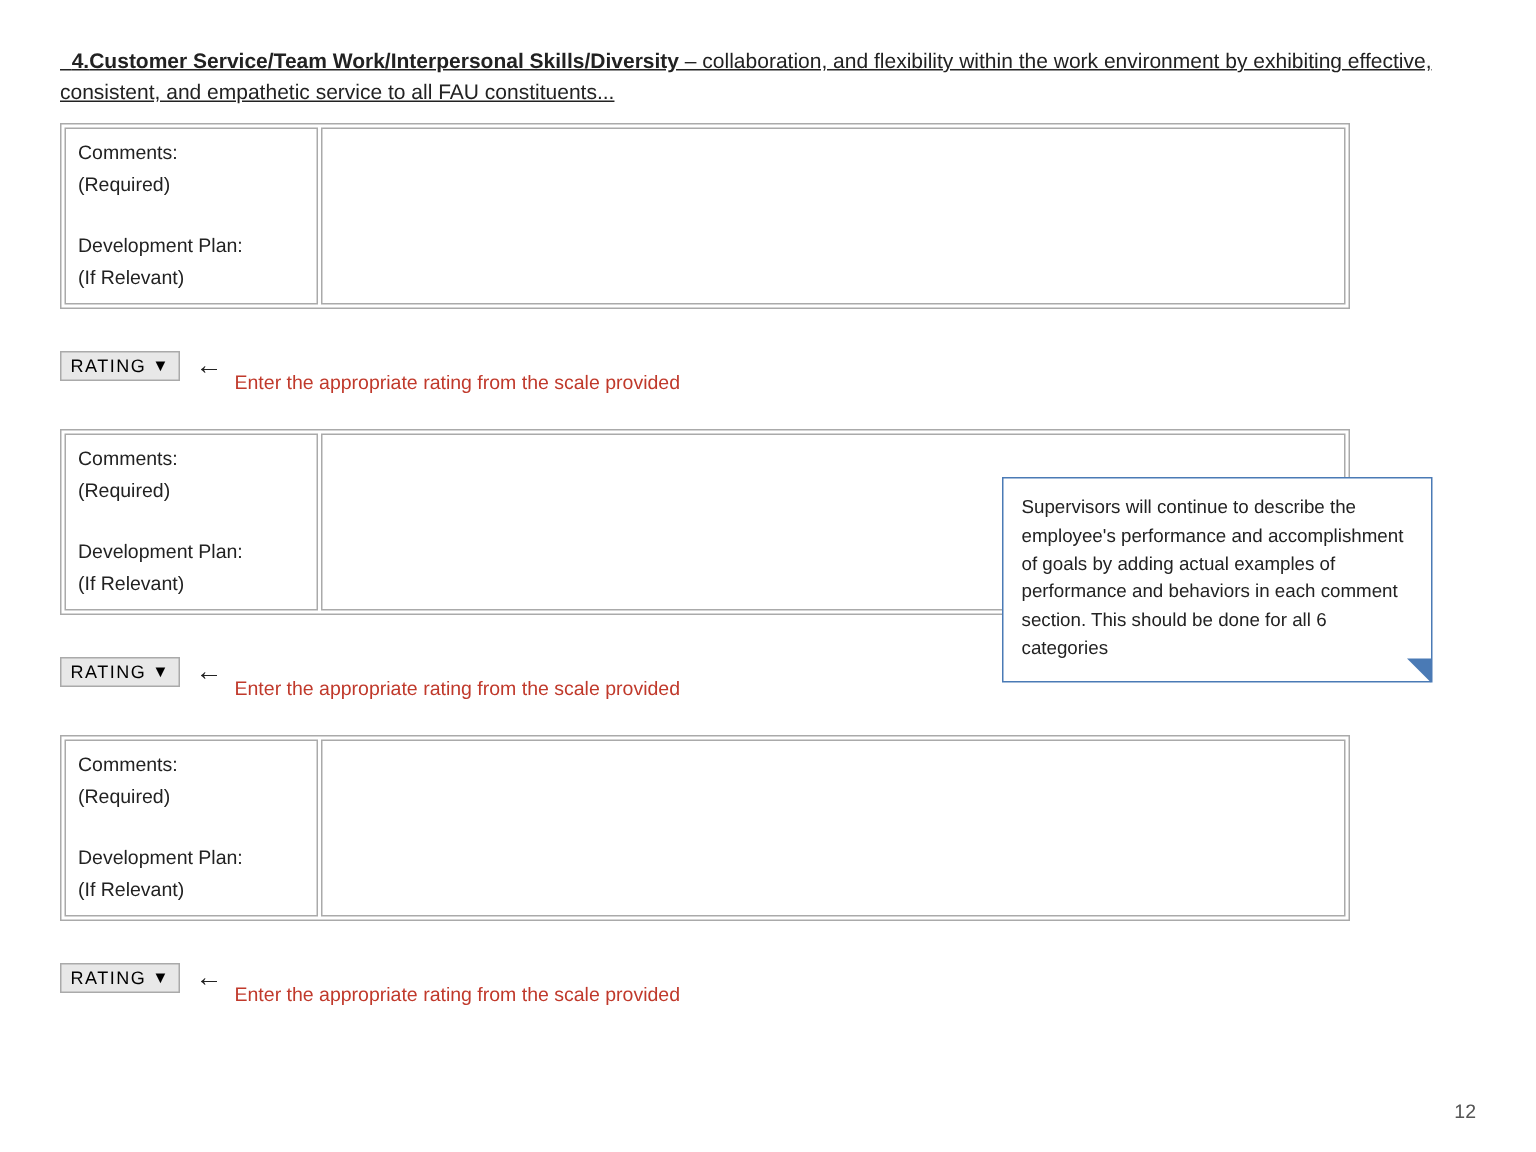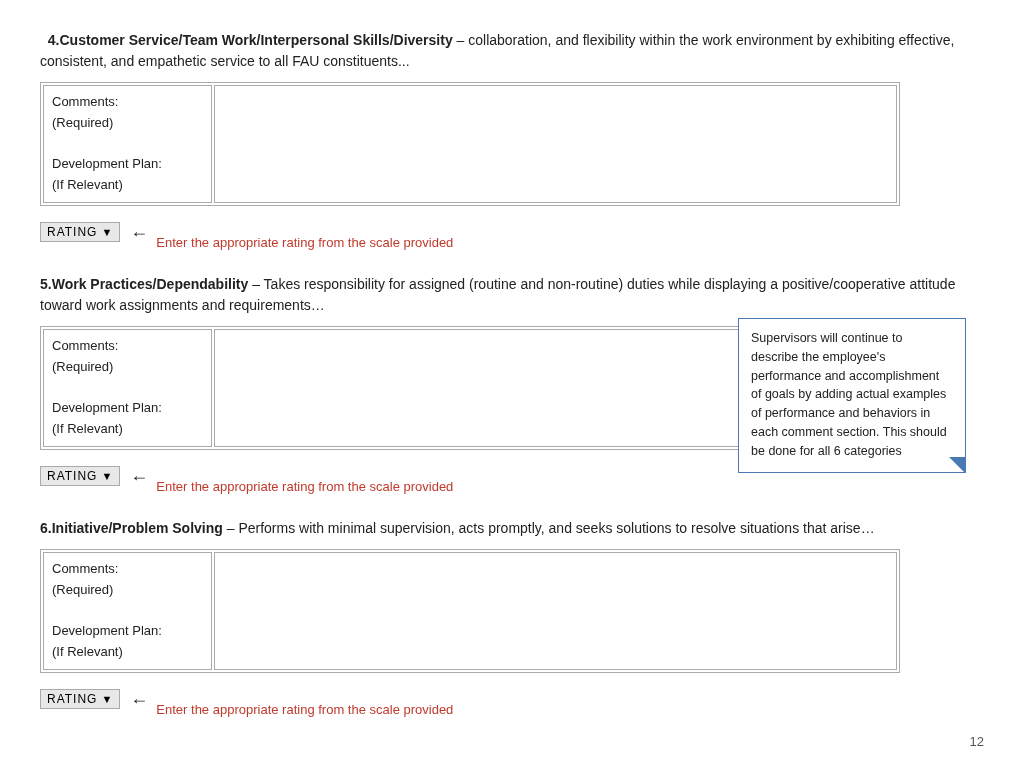--- a/index.html
+++ b/index.html
@@ -11,29 +11,30 @@
       padding: 30px 40px 30px 40px;
       width: 1024px;
       min-height: 768px;
       position: relative;
     }
 
     .section-title {
       font-size: 14px;
       line-height: 1.5;
       margin-bottom: 10px;
+      text-decoration: underline;
     }
     .section-title strong {
       font-weight: bold;
     }
 
     .comment-table {
       width: 860px;
       border: 1px solid #aaa;
-      margin-bottom: 8px;
+      margin-bottom: 20px;
     }
     .comment-table td {
       border: 1px solid #aaa;
       vertical-align: top;
       padding: 6px 8px;
     }
     .comment-table td:first-child {
       width: 170px;
       font-size: 13px;
       line-height: 1.6;
@@ -71,23 +72,23 @@
       margin-left: 4px;
     }
     .rating-instruction {
       color: #c0392b;
       font-size: 13px;
       margin-top: 21px;
     }
 
     .callout-box {
       position: absolute;
-      left: 738px;
+      left: 668px;
       top: 318px;
-      width: 228px;
+      width: 287px;
       background: #fff;
       border: 1.5px solid #4a7ab5;
       padding: 10px 12px 12px 12px;
       font-size: 12.5px;
       line-height: 1.5;
       color: #222;
       z-index: 10;
     }
     .callout-box::after {
       content: '';
@@ -138,23 +139,20 @@
     <button class="rating-btn">
       <span>RATING</span>
       <span class="down-arrow">▼</span>
     </button>
     <span class="arrow-left">←</span>
     <span class="rating-instruction">Enter the appropriate rating from the scale provided</span>
   </div>
 </div>
 
 <div class="section-gap-top">
-  <p class="section-title">
-    <strong>5.</strong><strong>Work Practices/Dependability</strong><span> –  Takes responsibility for assigned (routine and non-routine) duties while displaying a positive/cooperative attitude toward work assignments and requirements…</span>
-  </p>
 
   <table class="comment-table">
     <tbody>
         <tr>
       <td>
         <span>Comments:<br>(Required)</span>
         <br><br>
         <span>Development Plan:<br>(If Relevant)</span>
       </td>
       <td></td>
@@ -166,23 +164,20 @@
     <button class="rating-btn">
       <span>RATING</span>
       <span class="down-arrow">▼</span>
     </button>
     <span class="arrow-left">←</span>
     <span class="rating-instruction">Enter the appropriate rating from the scale provided</span>
   </div>
 </div>
 
 <div class="section-gap-top">
-  <p class="section-title">
-    <strong>6.</strong><strong>Initiative/Problem Solving</strong><span> – Performs with minimal supervision, acts promptly, and seeks solutions to resolve situations that arise…</span>
-  </p>
 
   <table class="comment-table">
     <tbody>
         <tr>
       <td>
         <span>Comments:<br>(Required)</span>
         <br><br>
         <span>Development Plan:<br>(If Relevant)</span>
       </td>
       <td></td>

